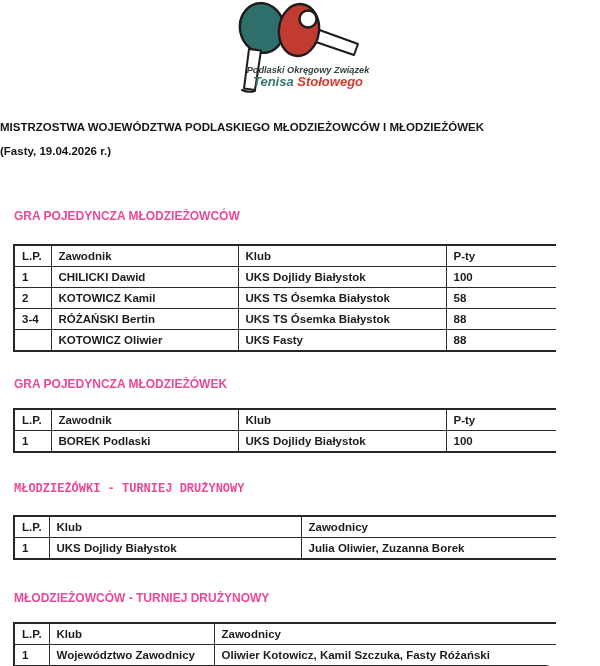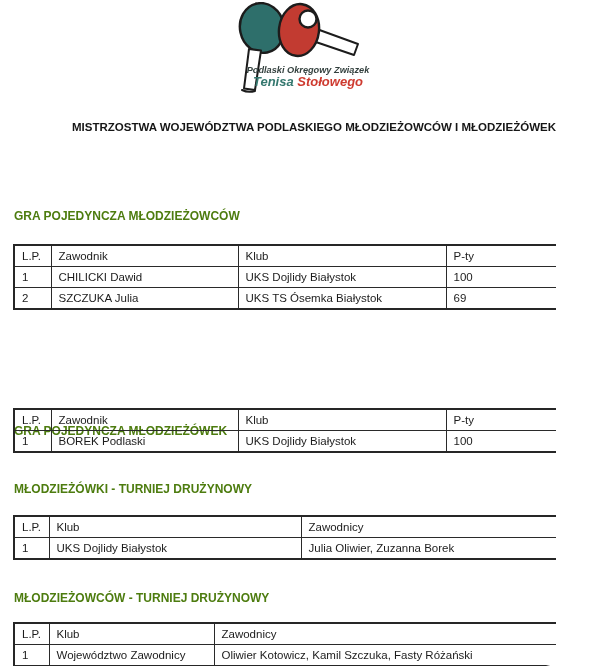--- a/index.html
+++ b/index.html
@@ -13,50 +13,50 @@
     border-radius:10px;
   }
 
   
   .logo-block { position:absolute; top:2px; left:228px; width:160px; height:92px; }
   .logo-block svg { display:block; }
 
   
   .doc-title {
     position:absolute; top:115px; left:0; right:0;
-    text-align:right; font-weight:bold; font-size:11.5px; line-height:24px;
+    text-align:left; font-weight:bold; font-size:11.5px; line-height:24px;
     color:#161616;
   }
 
   
   .section-heading {
     position:absolute; left:14px;
-    font-weight:bold; font-size:12px; line-height:14px; color:#4d7c0f;
+    font-weight:bold; font-size:12px; line-height:14px; color:#ec4899;
     white-space:nowrap;
   }
   #heading-1 { top:209px; }
-  #heading-2 { top:377px;margin-top:47px; }
-  #heading-3 { top:482px; }
+  #heading-2 { top:377px; }
+  #heading-3 { top:482px;font-family:Liberation Mono, monospace; }
   #heading-4 { top:591px; }
 
   
   .tbl-wrap { position:absolute; left:13px; }
   #table-1 { top:244px; }
   #table-2 { top:408px; }
   #table-3 { top:515px; }
   #table-4 { top:622px; }
 
   table {
     border-collapse:collapse; table-layout:fixed; width:574px;
     font-size:11.5px; color:#1c1c1c;
     border:2px solid #262626;
   }
   th, td {
     border:1.5px solid #2a2a2a;
-    font-weight:normal; text-align:left; vertical-align:middle;
+    font-weight:bold; text-align:left; vertical-align:middle;
     padding:2px 5px 2px 7px; height:16px;
     white-space:nowrap; overflow:hidden;
   }
 </style>
 </head>
 <body>
 
 <div class="page">
 
   <div class="logo-block">
@@ -77,20 +77,21 @@
 
       <circle cx="80" cy="17" r="8.5" fill="#ffffff" stroke="#1c1c1c" stroke-width="2.4"></circle>
 
       <text x="80" y="71" text-anchor="middle" font-family="Liberation Sans, sans-serif" font-style="italic" font-weight="bold" font-size="9.2" fill="#33403e">Podlaski Okręgowy Związek</text>
       <text x="80" y="84" text-anchor="middle" font-family="Liberation Sans, sans-serif" font-style="italic" font-weight="bold" font-size="13"><tspan fill="#35786f">Tenisa </tspan><tspan fill="#ce3a2f">Stołowego</tspan></text>
     </svg>
   </div>
 
   <div class="doc-title">
     <div>MISTRZOSTWA WOJEWÓDZTWA PODLASKIEGO MŁODZIEŻOWCÓW I MŁODZIEŻÓWEK</div>
+    <div>(Fasty, 19.04.2026 r.)</div>
   </div>
 
   <div class="section-heading" id="heading-1">GRA POJEDYNCZA MŁODZIEŻOWCÓW</div>
   <div class="tbl-wrap" id="table-1">
     <table>
       <colgroup>
           <col style="width:37px">
           <col style="width:187px">
           <col style="width:208px">
           <col style="width:142px">
@@ -105,23 +106,35 @@
         </thead>
       <tbody>
           <tr>
             <td>1</td>
             <td>CHILICKI Dawid</td>
             <td>UKS Dojlidy Białystok</td>
             <td>100</td>
           </tr>
           <tr>
             <td>2</td>
-            <td>SZCZUKA Julia</td>
+            <td>KOTOWICZ Kamil</td>
             <td>UKS TS Ósemka Białystok</td>
-            <td>69</td>
+            <td>58</td>
+          </tr>
+          <tr>
+            <td>3-4</td>
+            <td>RÓŻAŃSKI Bertin</td>
+            <td>UKS TS Ósemka Białystok</td>
+            <td>88</td>
+          </tr>
+          <tr>
+            <td></td>
+            <td>KOTOWICZ Oliwier</td>
+            <td>UKS Fasty</td>
+            <td>88</td>
           </tr>
         </tbody>
     </table>
   </div>
 
   <div class="section-heading" id="heading-2">GRA POJEDYNCZA MŁODZIEŻÓWEK</div>
   <div class="tbl-wrap" id="table-2">
     <table>
       <colgroup>
           <col style="width:37px">

